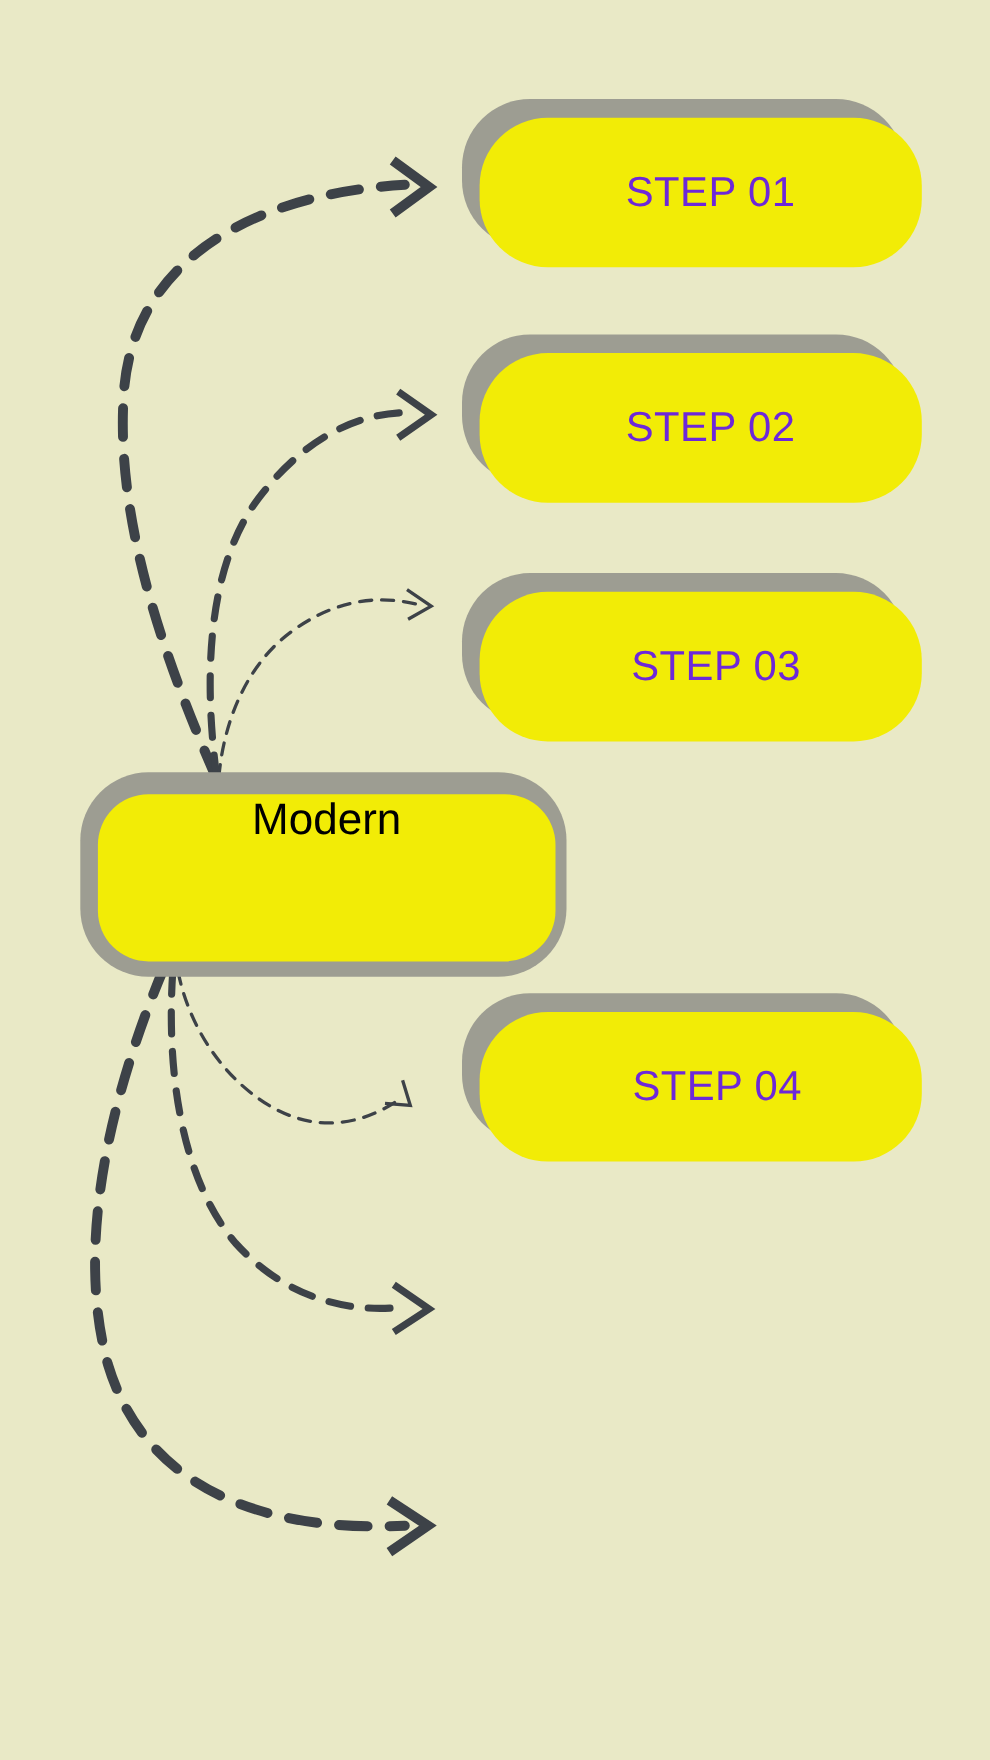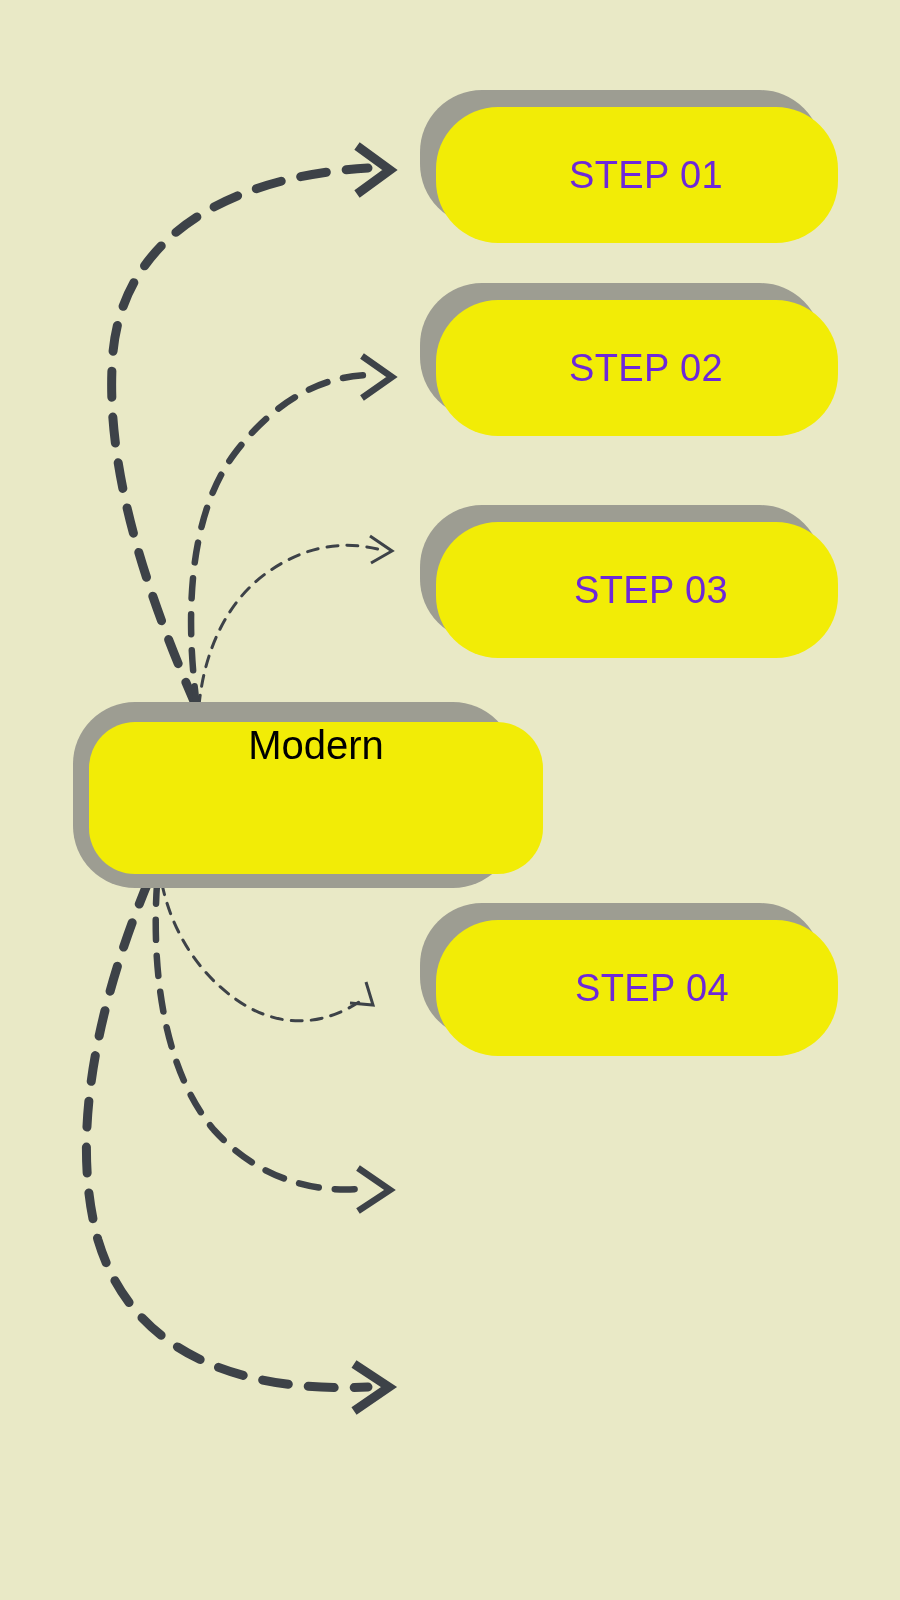--- a/index.html
+++ b/index.html
@@ -75,21 +75,21 @@
     top: 702px;
     width: 442px;
     height: 186px;
     background: #9d9d92;
     border-radius: 62px;
   }
   #center-face {
     position: absolute;
     left: 16px;
     top: 20px;
-    width: 454px;
+    width: 416px;
     height: 152px;
     background: #f2ec06;
     border-radius: 46px;
     display: flex;
     flex-direction: column;
     align-items: center;
     justify-content: flex-start;
   }
   .center-line {
     color: #000000;
@@ -140,28 +140,28 @@
     </g>
   </svg>
 
   <div class="step-card st01" style="left:420px; top:90px; width:402px; height:136px;">
     <div class="step-shadow"></div>
     <div class="step-face">
       <span class="step-label">STEP 01</span>
     </div>
   </div>
 
-  <div class="step-card st02" style="left:420px; top:283px; width:402px; height:136px;">
+  <div class="step-card st02" style="left:420px; top:304px; width:402px; height:136px;">
     <div class="step-shadow"></div>
     <div class="step-face">
       <span class="step-label">STEP 02</span>
     </div>
   </div>
 
-  <div class="step-card st03" style="left:420px; top:505px; width:402px; height:136px;">
+  <div class="step-card st03" style="left:420px; top:521px; width:402px; height:136px;">
     <div class="step-shadow"></div>
     <div class="step-face">
       <span class="step-label">STEP 03</span>
     </div>
   </div>
 
   <div id="center-node">
     <div id="center-face">
       <span class="center-line">Modern</span>
     </div>

